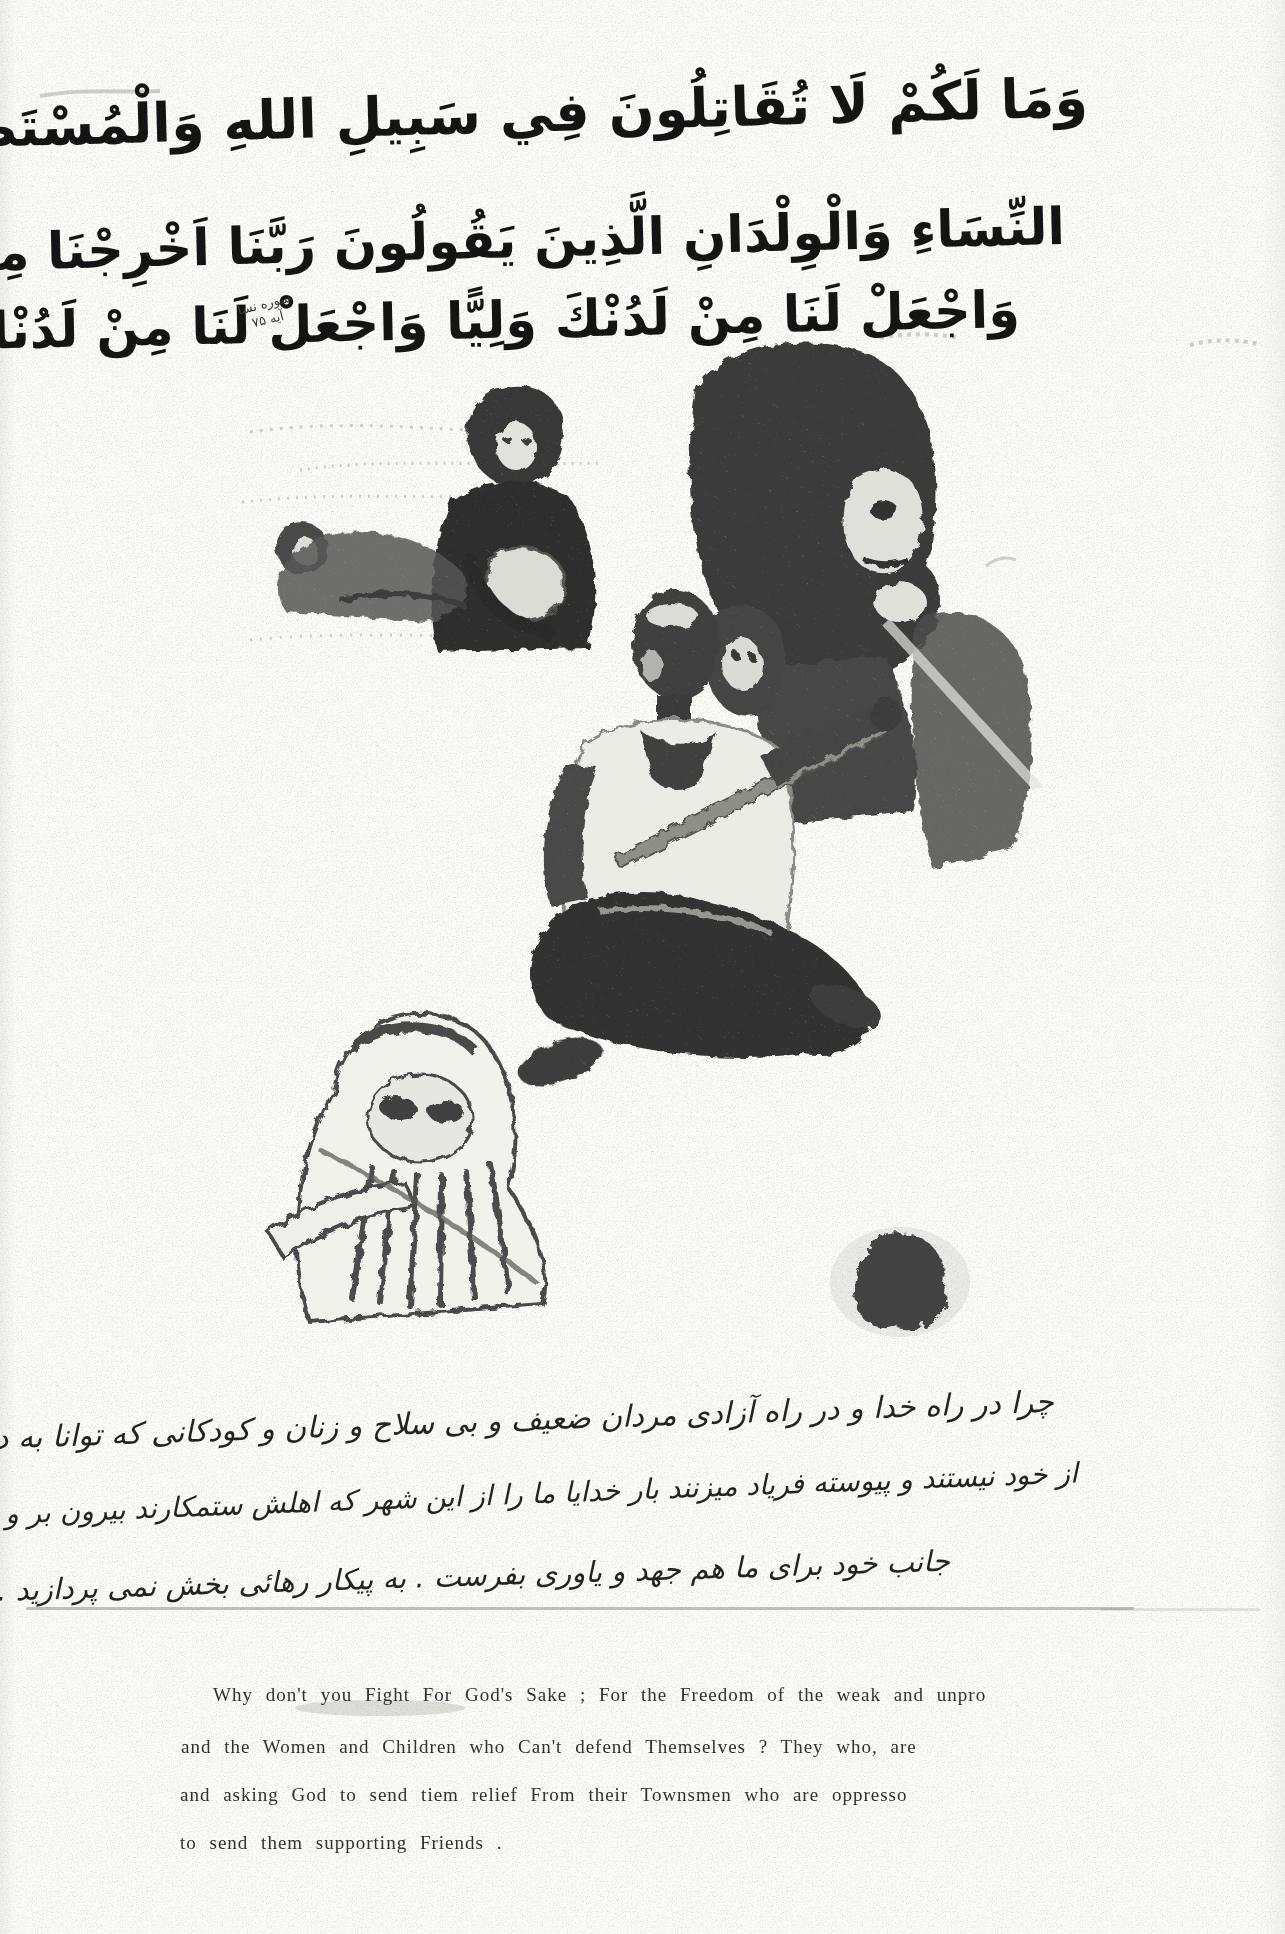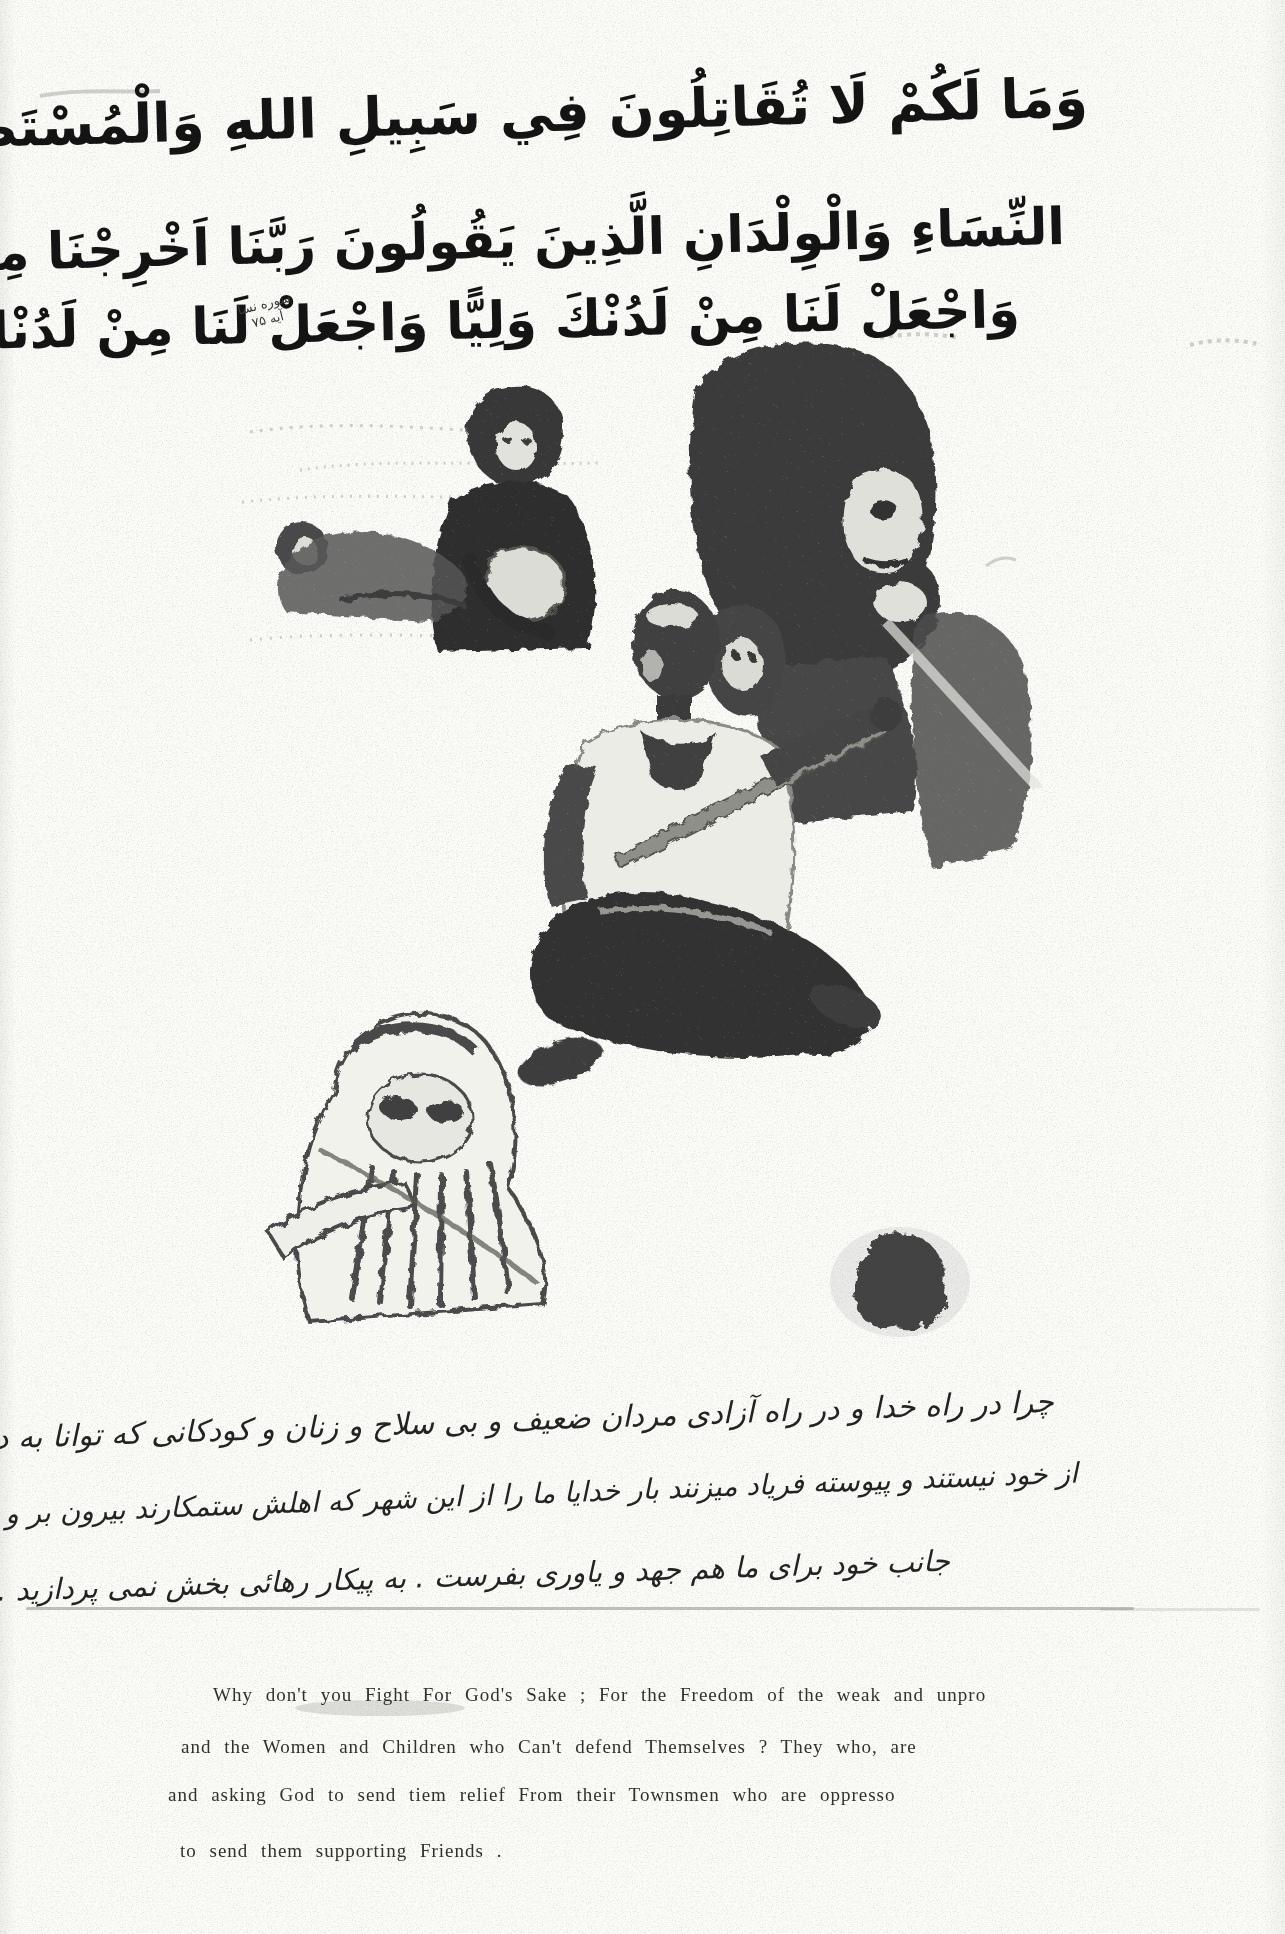--- a/index.html
+++ b/index.html
@@ -165,17 +165,17 @@
     <div class="txt fa" style="left:160px;top:1474px;width:918px;font-size:28px;transform:rotate(-2.2deg);">از خود نیستند و پیوسته فریاد میزنند بار خدایا ما را از این شهر که اهلش ستمکارند بیرون بر و از</div>
     <div class="txt fa" style="left:172px;top:1556px;width:778px;font-size:29px;transform:rotate(-1.8deg);">جانب خود برای ما هم جهد و یاوری بفرست . به پیکار رهائی بخش نمی پردازید .</div>
   </div>
 
   <div class="fold" style="left:26px;top:1607px;width:1108px;opacity:0.55;"></div>
   <div class="fold" style="left:1100px;top:1608px;width:160px;opacity:0.22;"></div>
 
   <div>
     <div class="txt en" style="left:213px;top:1684px;">Why don't you Fight For God's Sake ; For the Freedom of the weak and unpro</div>
     <div class="txt en" style="left:181px;top:1736px;text-align:right;">and the Women and Children who Can't defend Themselves ? They who, are</div>
-    <div class="txt en" style="left:168px;top:1784px;">and asking God to send tiem relief From their Townsmen who are oppresso</div>
-    <div class="txt en" style="left:180px;top:1832px;margin-top:8px;">to send them supporting Friends .</div>
+    <div class="txt en" style="left:180px;top:1784px;">and asking God to send tiem relief From their Townsmen who are oppresso</div>
+    <div class="txt en" style="left:180px;top:1832px;">to send them supporting Friends .</div>
   </div>
 
 </div>
 
 </body></html>

